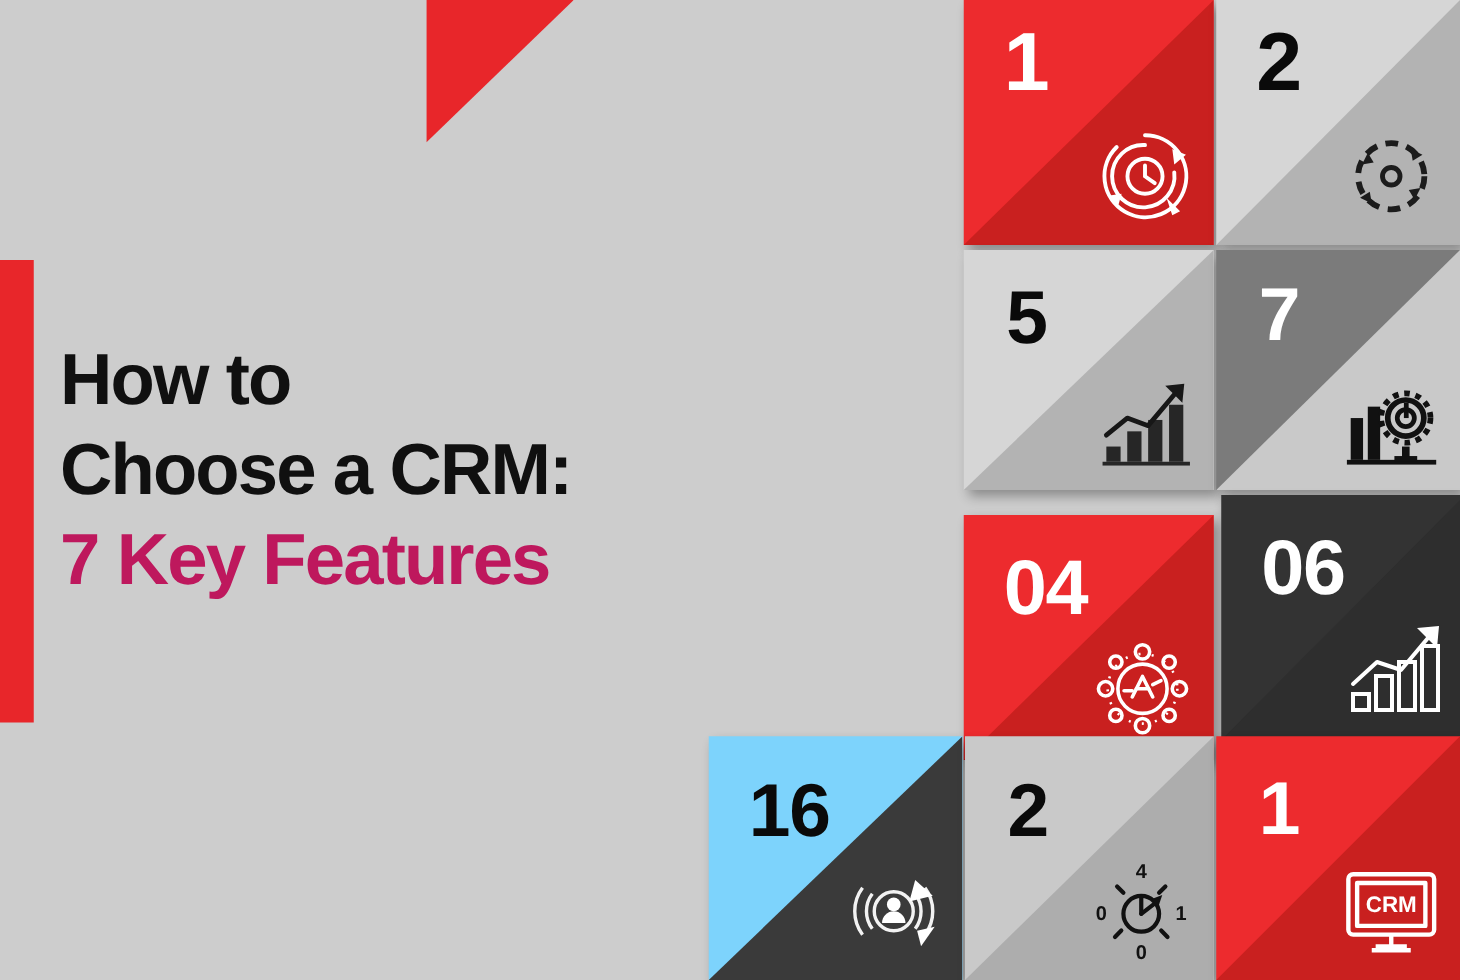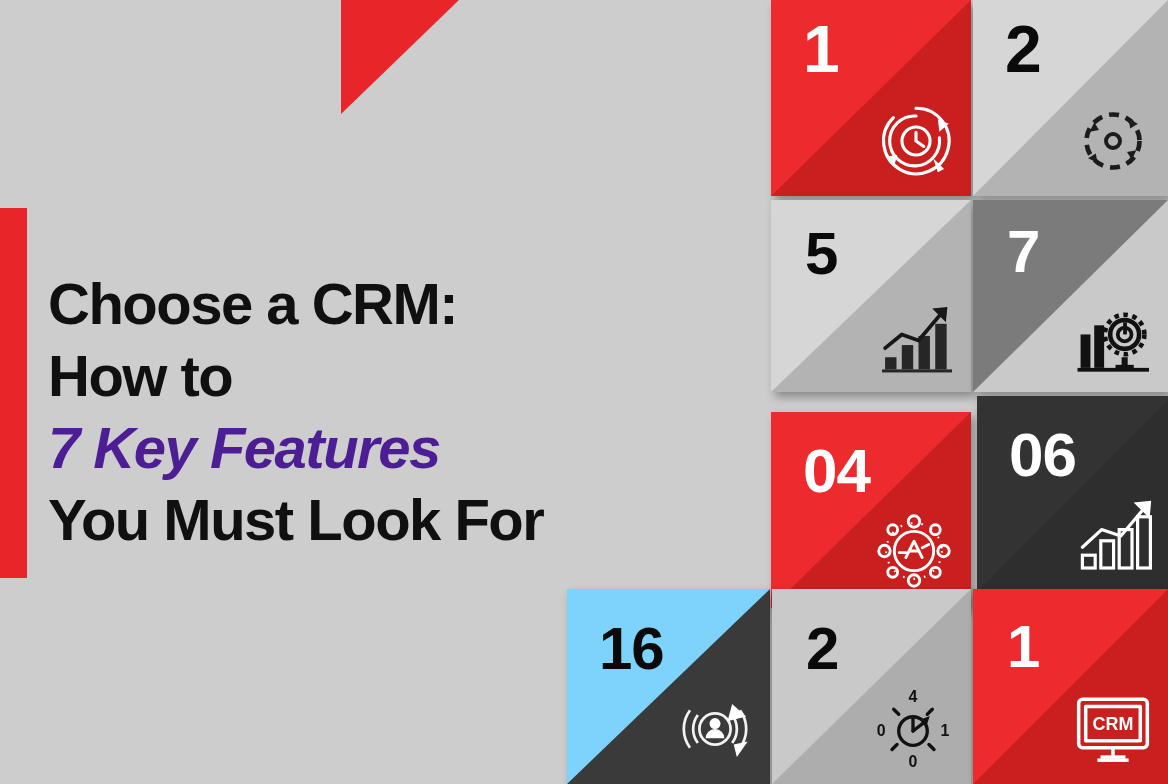--- a/index.html
+++ b/index.html
@@ -26,21 +26,21 @@
   
   .headline{
     position:absolute;left:48px;top:268px;width:640px;
     font-weight:bold;
     font-size:58px;
     line-height:72px;
     letter-spacing:-1.5px;
     color:#101010;
   }
   .headline .line{display:block;white-space:nowrap;}
-  .headline .accent{color:#4c1d95;font-style:italic;}
+  .headline .accent{color:#be185d;}
 
   
   .tile{
     position:absolute;
     overflow:hidden;
     box-shadow:4px 5px 9px rgba(0,0,0,.33);
   }
   .tile .diag{
     position:absolute;inset:0;
     clip-path:polygon(100% 0,100% 100%,0 100%);
@@ -79,24 +79,23 @@
 </style>
 </head>
 <body>
 
 <div id="canvas">
 
   <div class="red-bar"></div>
   <div class="red-triangle"></div>
 
   <div class="headline">
+    <span class="line">How to</span>
     <span class="line">Choose a CRM:</span>
-    <span class="line">How to</span>
     <span class="line accent">7 Key Features</span>
-    <span class="line">You Must Look For</span>
   </div>
 
   <div class="tile t-red" style="left:771px;top:0px;width:200px;height:196px;">
     <div class="diag"></div>
     <div class="num n-white" style="font-size:66px;top:16px;left:32px;">1</div>
     <svg class="ico" width="78" height="78" viewBox="0 0 100 100">
       <g fill="none" stroke="#ffffff" stroke-width="4" stroke-linecap="round">
         <path d="M50 8 A42 42 0 1 1 21 20"></path>
         <path d="M50 18 A32 32 0 1 0 80 46"></path>
         <circle cx="50" cy="50" r="18"></circle>

